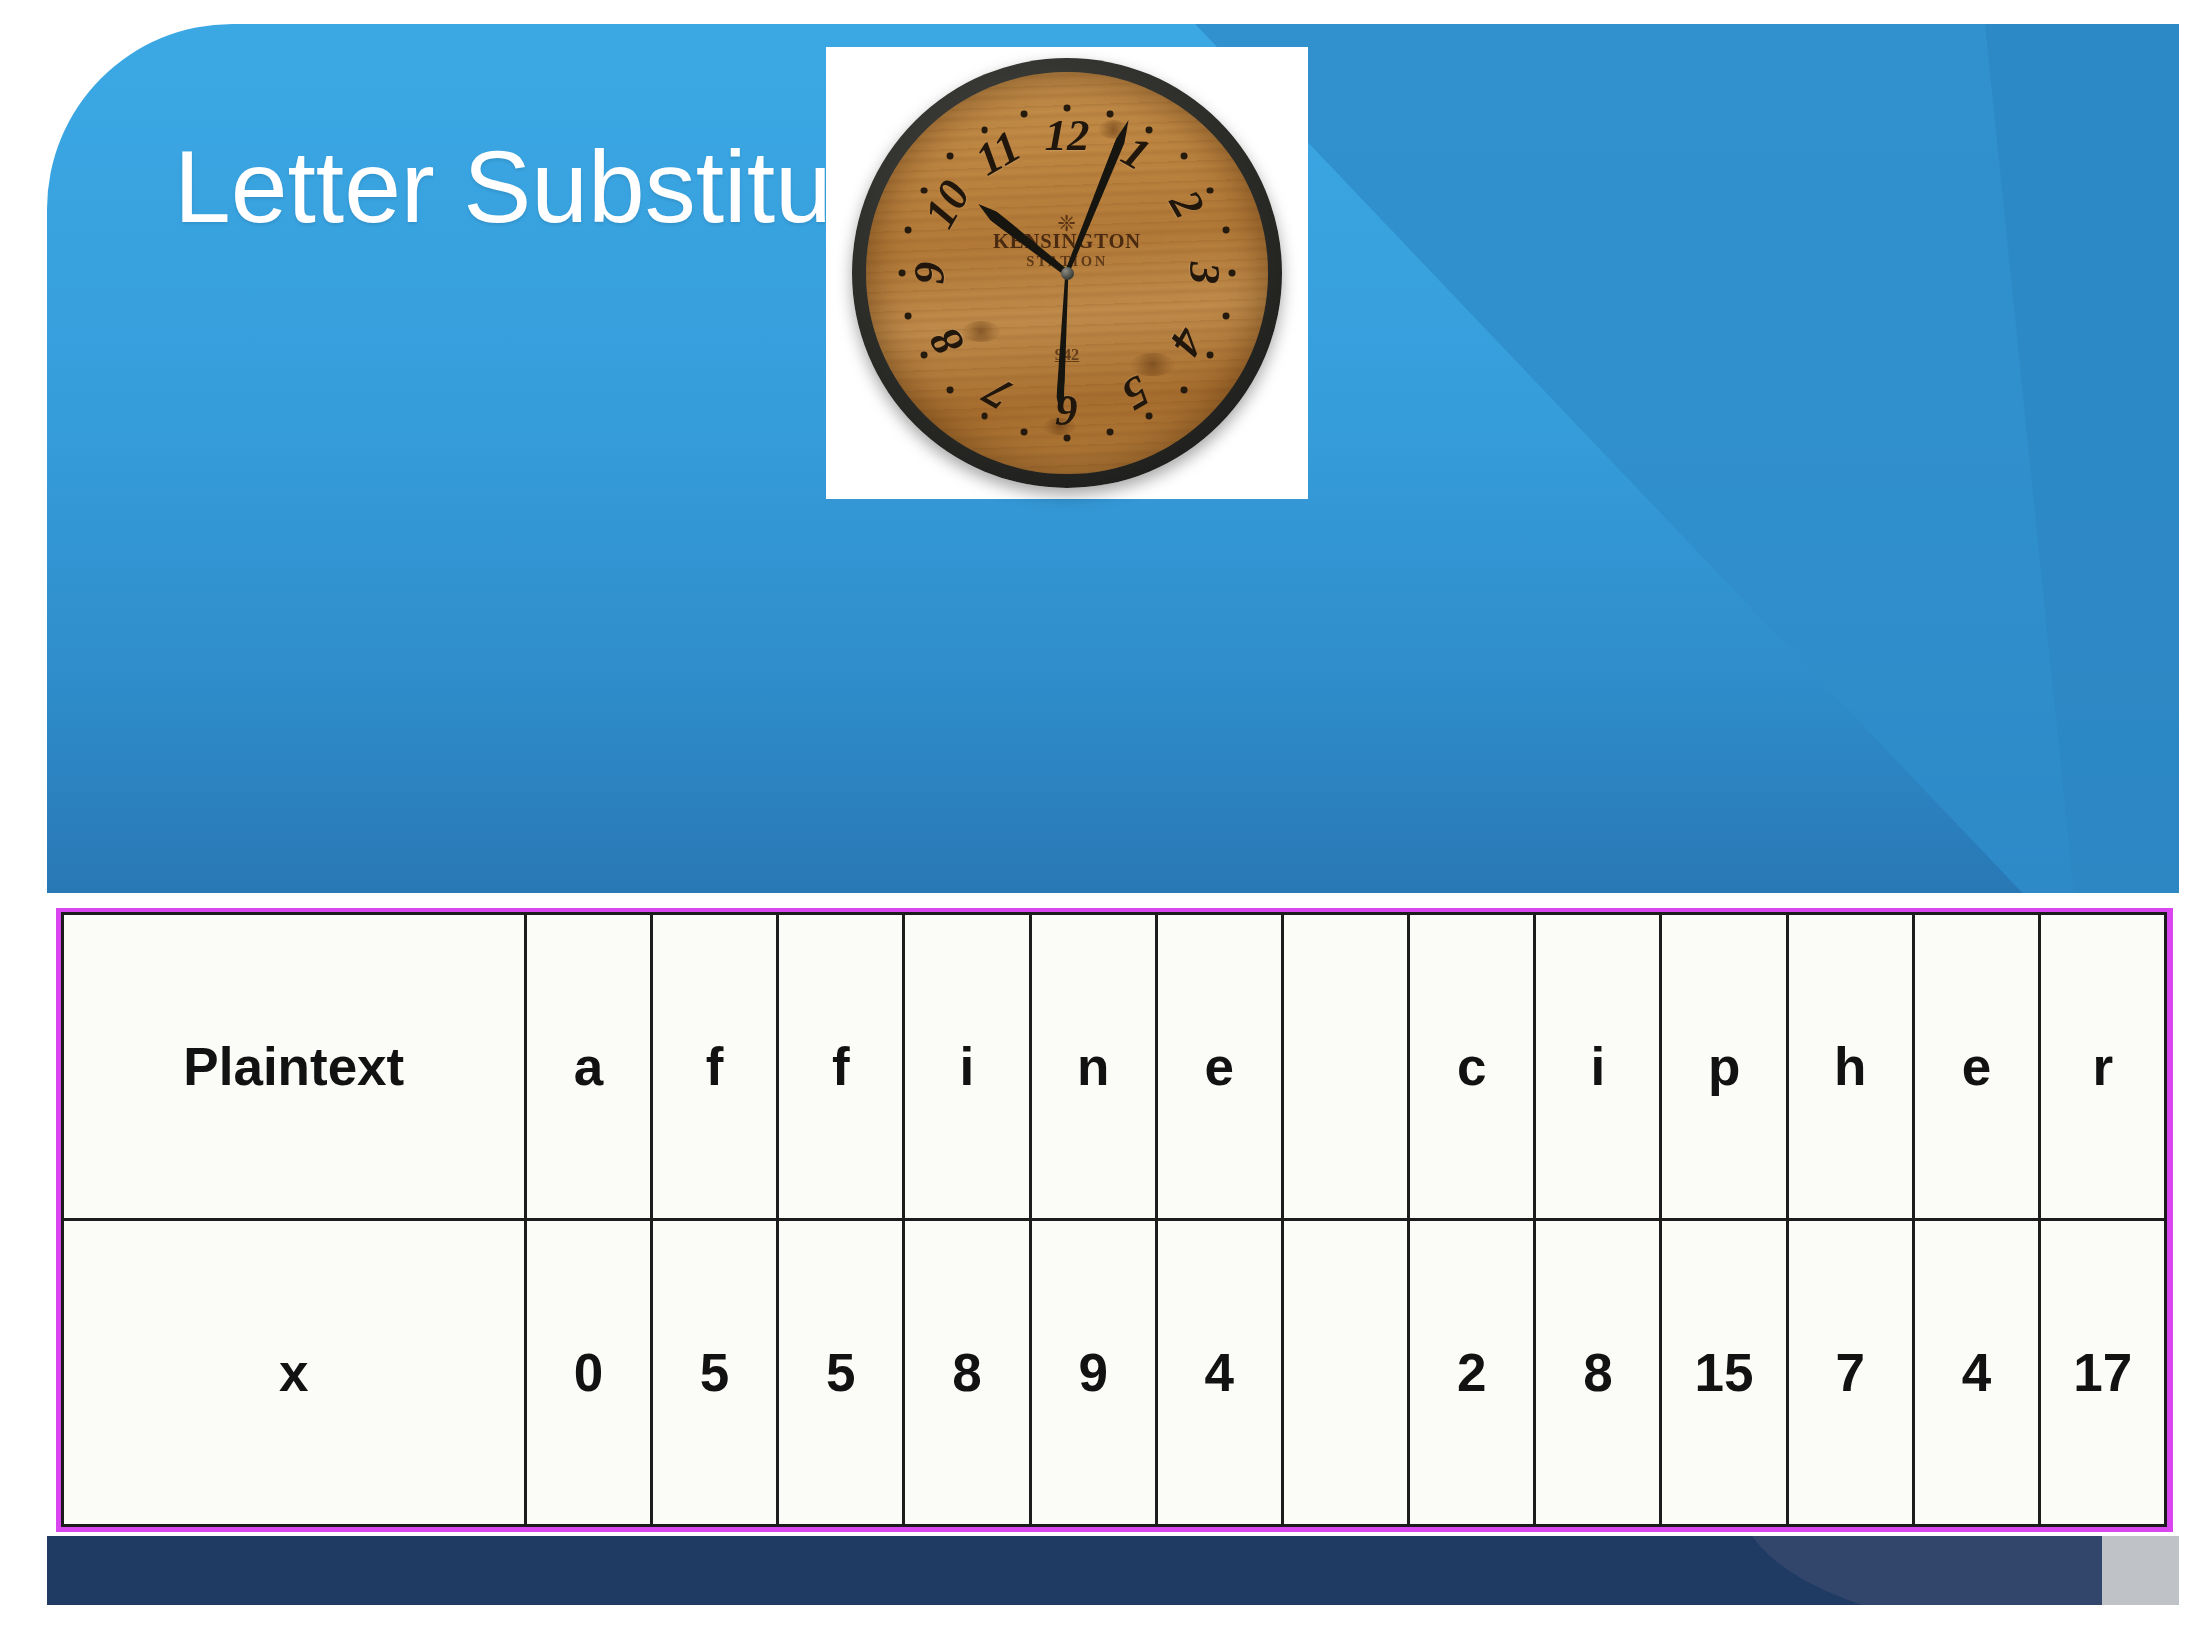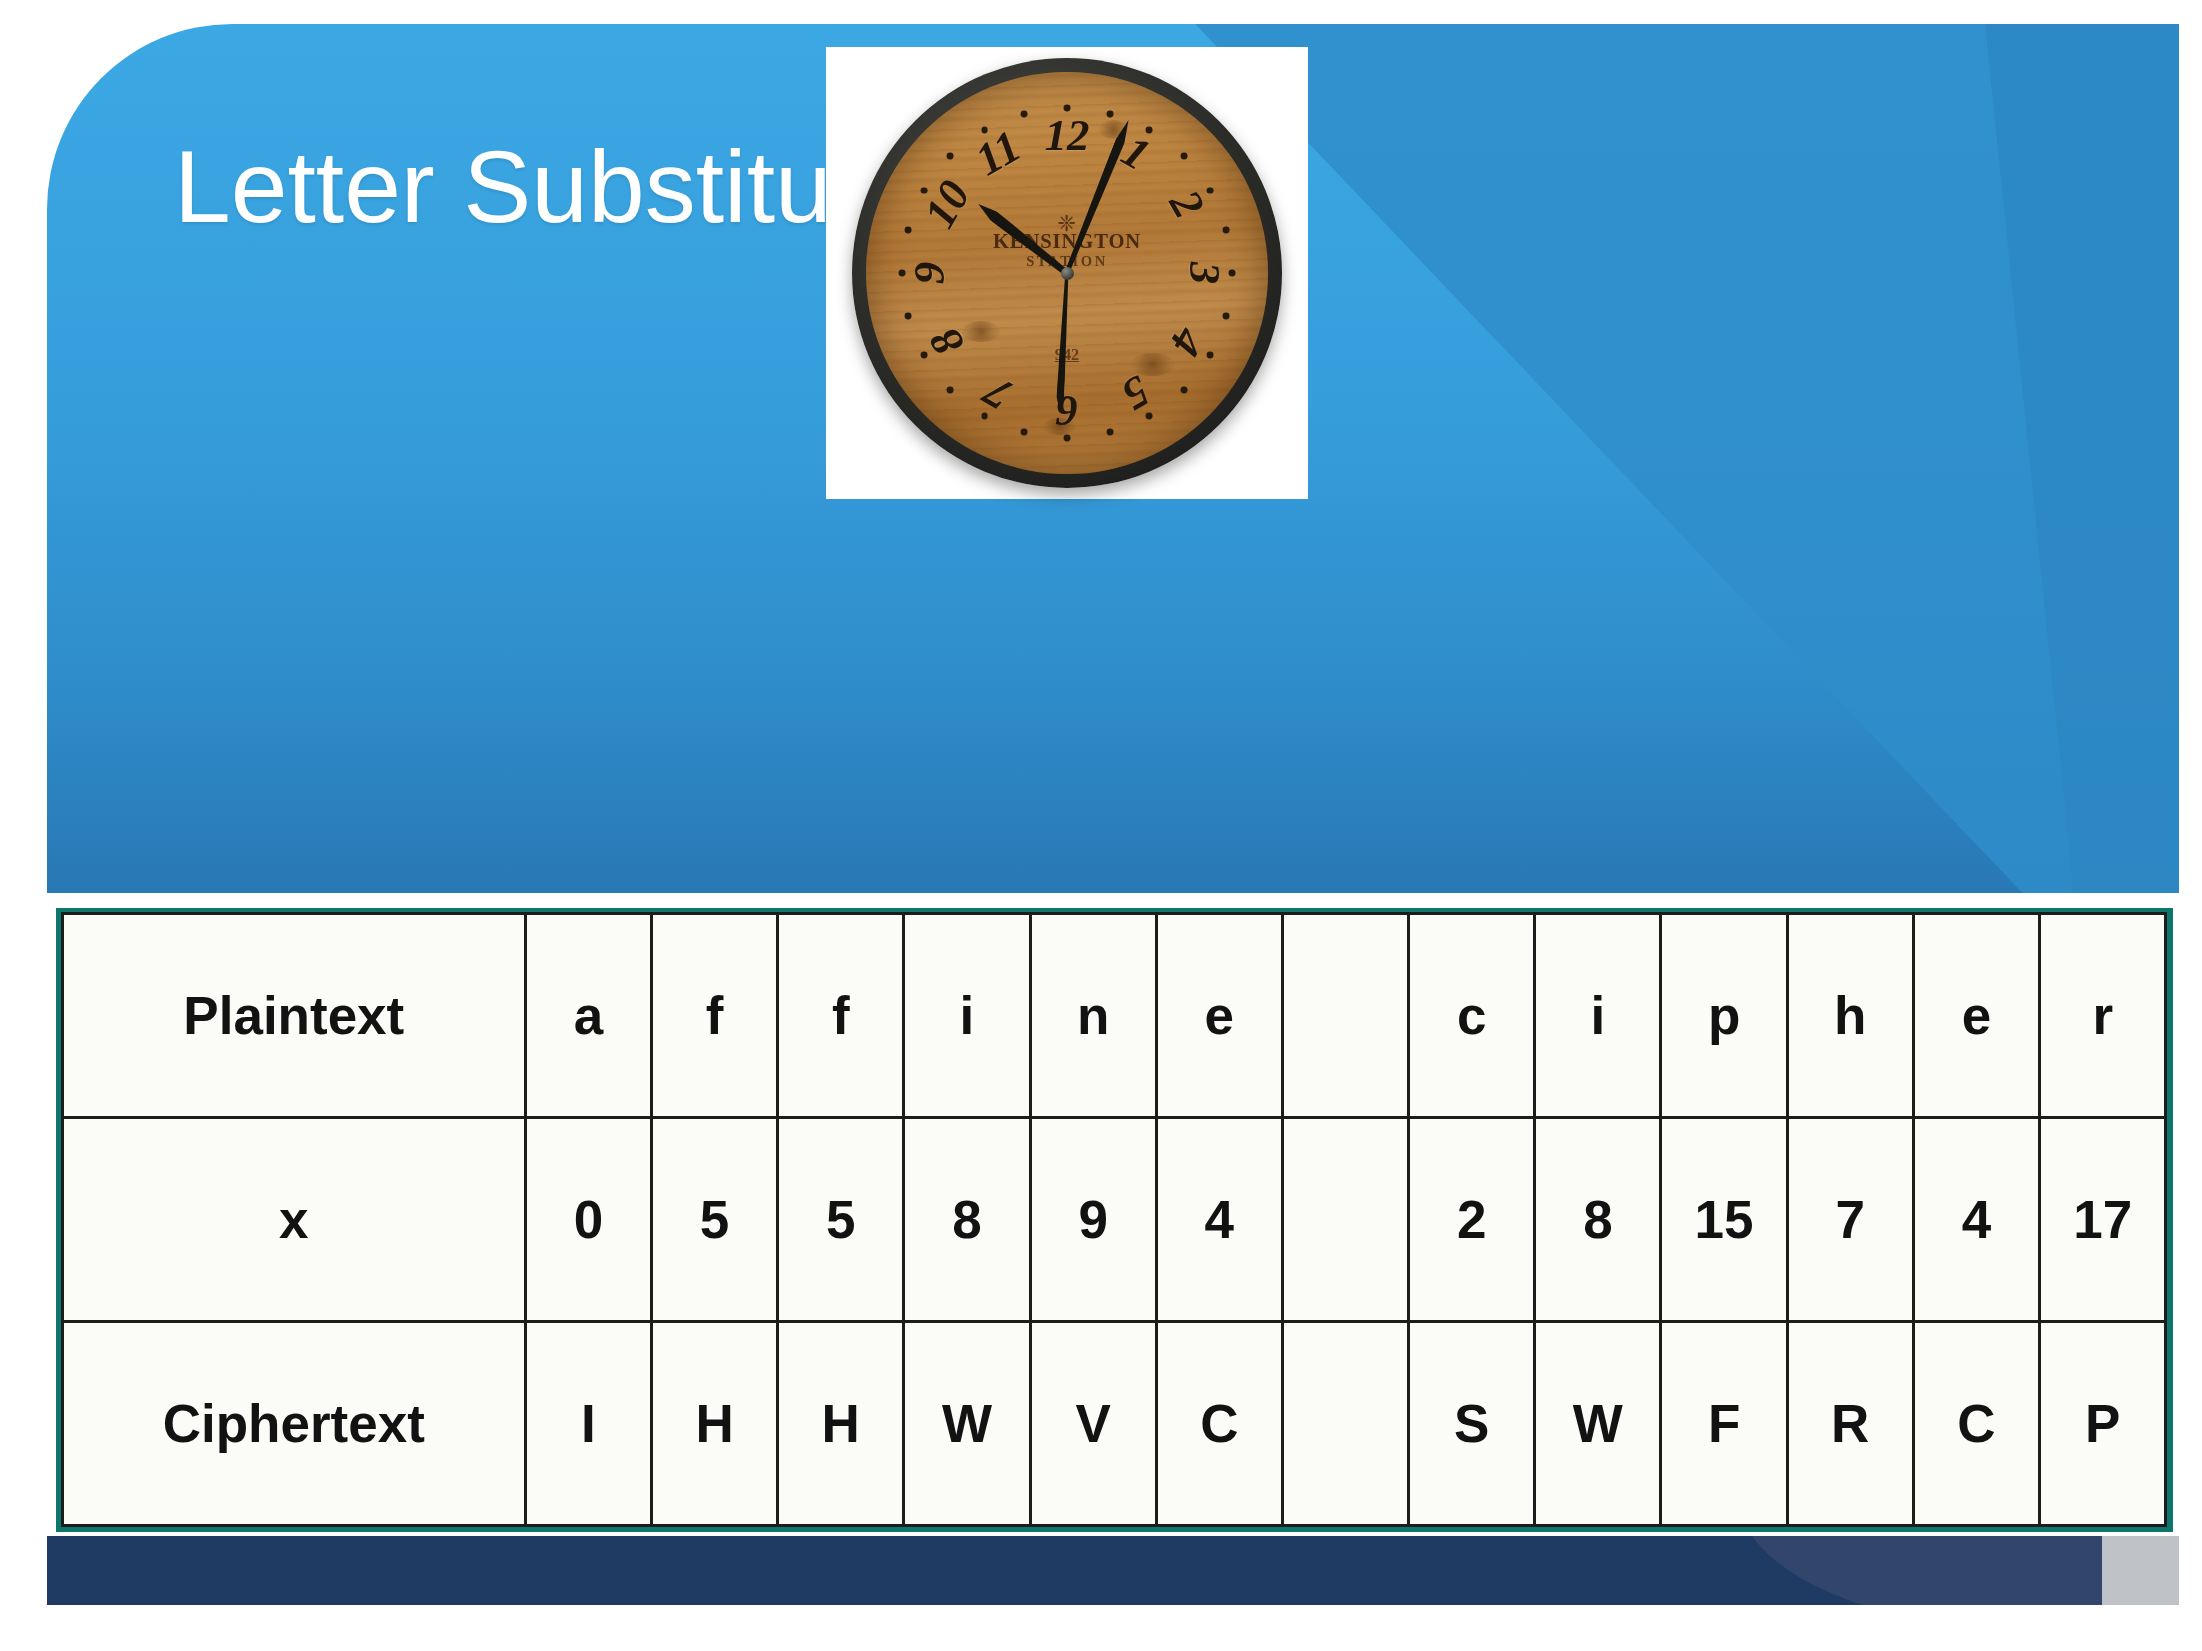--- a/index.html
+++ b/index.html
@@ -200,21 +200,21 @@
     background: radial-gradient(circle at 35% 30%, #8b8b84, #1a1a16);
   }
 
   
   .table-wrap {
     position: absolute;
     left: 8.6px;
     top: 884px;
     width: 2117px;
     height: 624px;
-    background: #0f766e;
+    background: #d946ef;
     padding: 4.3px 5.2px 5.2px 5.2px;
     box-sizing: border-box;
   }
   table.subtable {
     width: 100%;
     height: 100%;
     border-collapse: collapse;
     table-layout: fixed;
     background: #fbfbf8;
   }
@@ -377,36 +377,20 @@
           <td>2</td>
           <td>8</td>
           <td>15</td>
           <td>7</td>
           <td>4</td>
           <td>17</td>
         </tr>
 
 
 
-        <tr>
-          <td class="rowlabel">Ciphertext</td>
-          <td>I</td>
-          <td>H</td>
-          <td>H</td>
-          <td>W</td>
-          <td>V</td>
-          <td>C</td>
-          <td class="gapcell"></td>
-          <td>S</td>
-          <td>W</td>
-          <td>F</td>
-          <td>R</td>
-          <td>C</td>
-          <td>P</td>
-        </tr>
       </tbody>
     </table>
   </div>
 
   <div class="footbar">
     <div class="footbar-curve"></div>
     <div class="footbar-curve2"></div>
   </div>
 
 </div>

